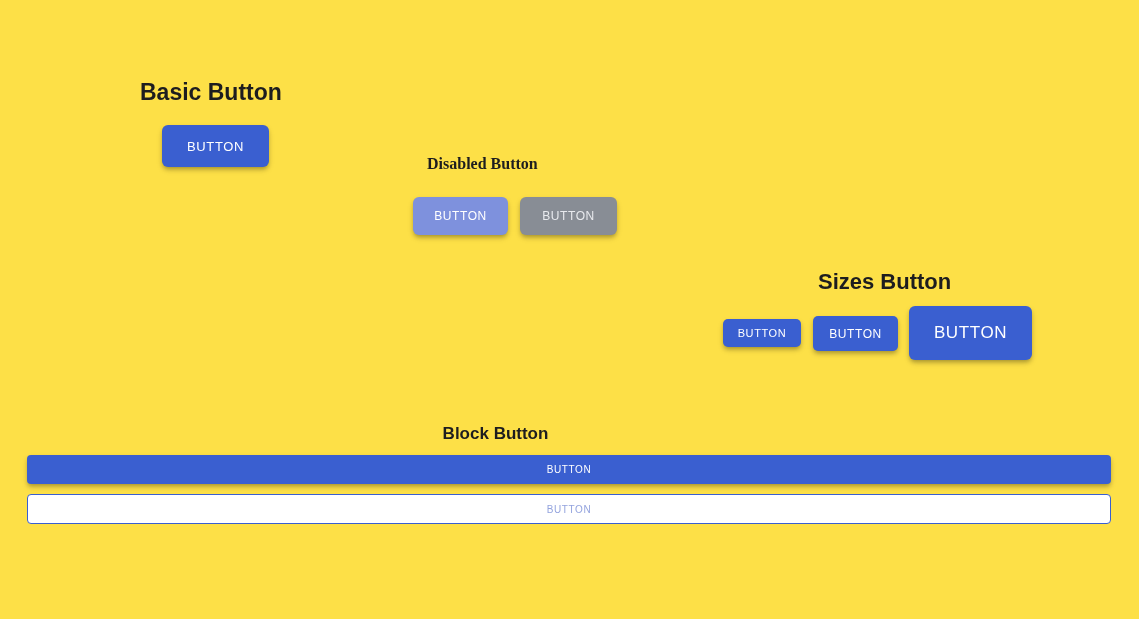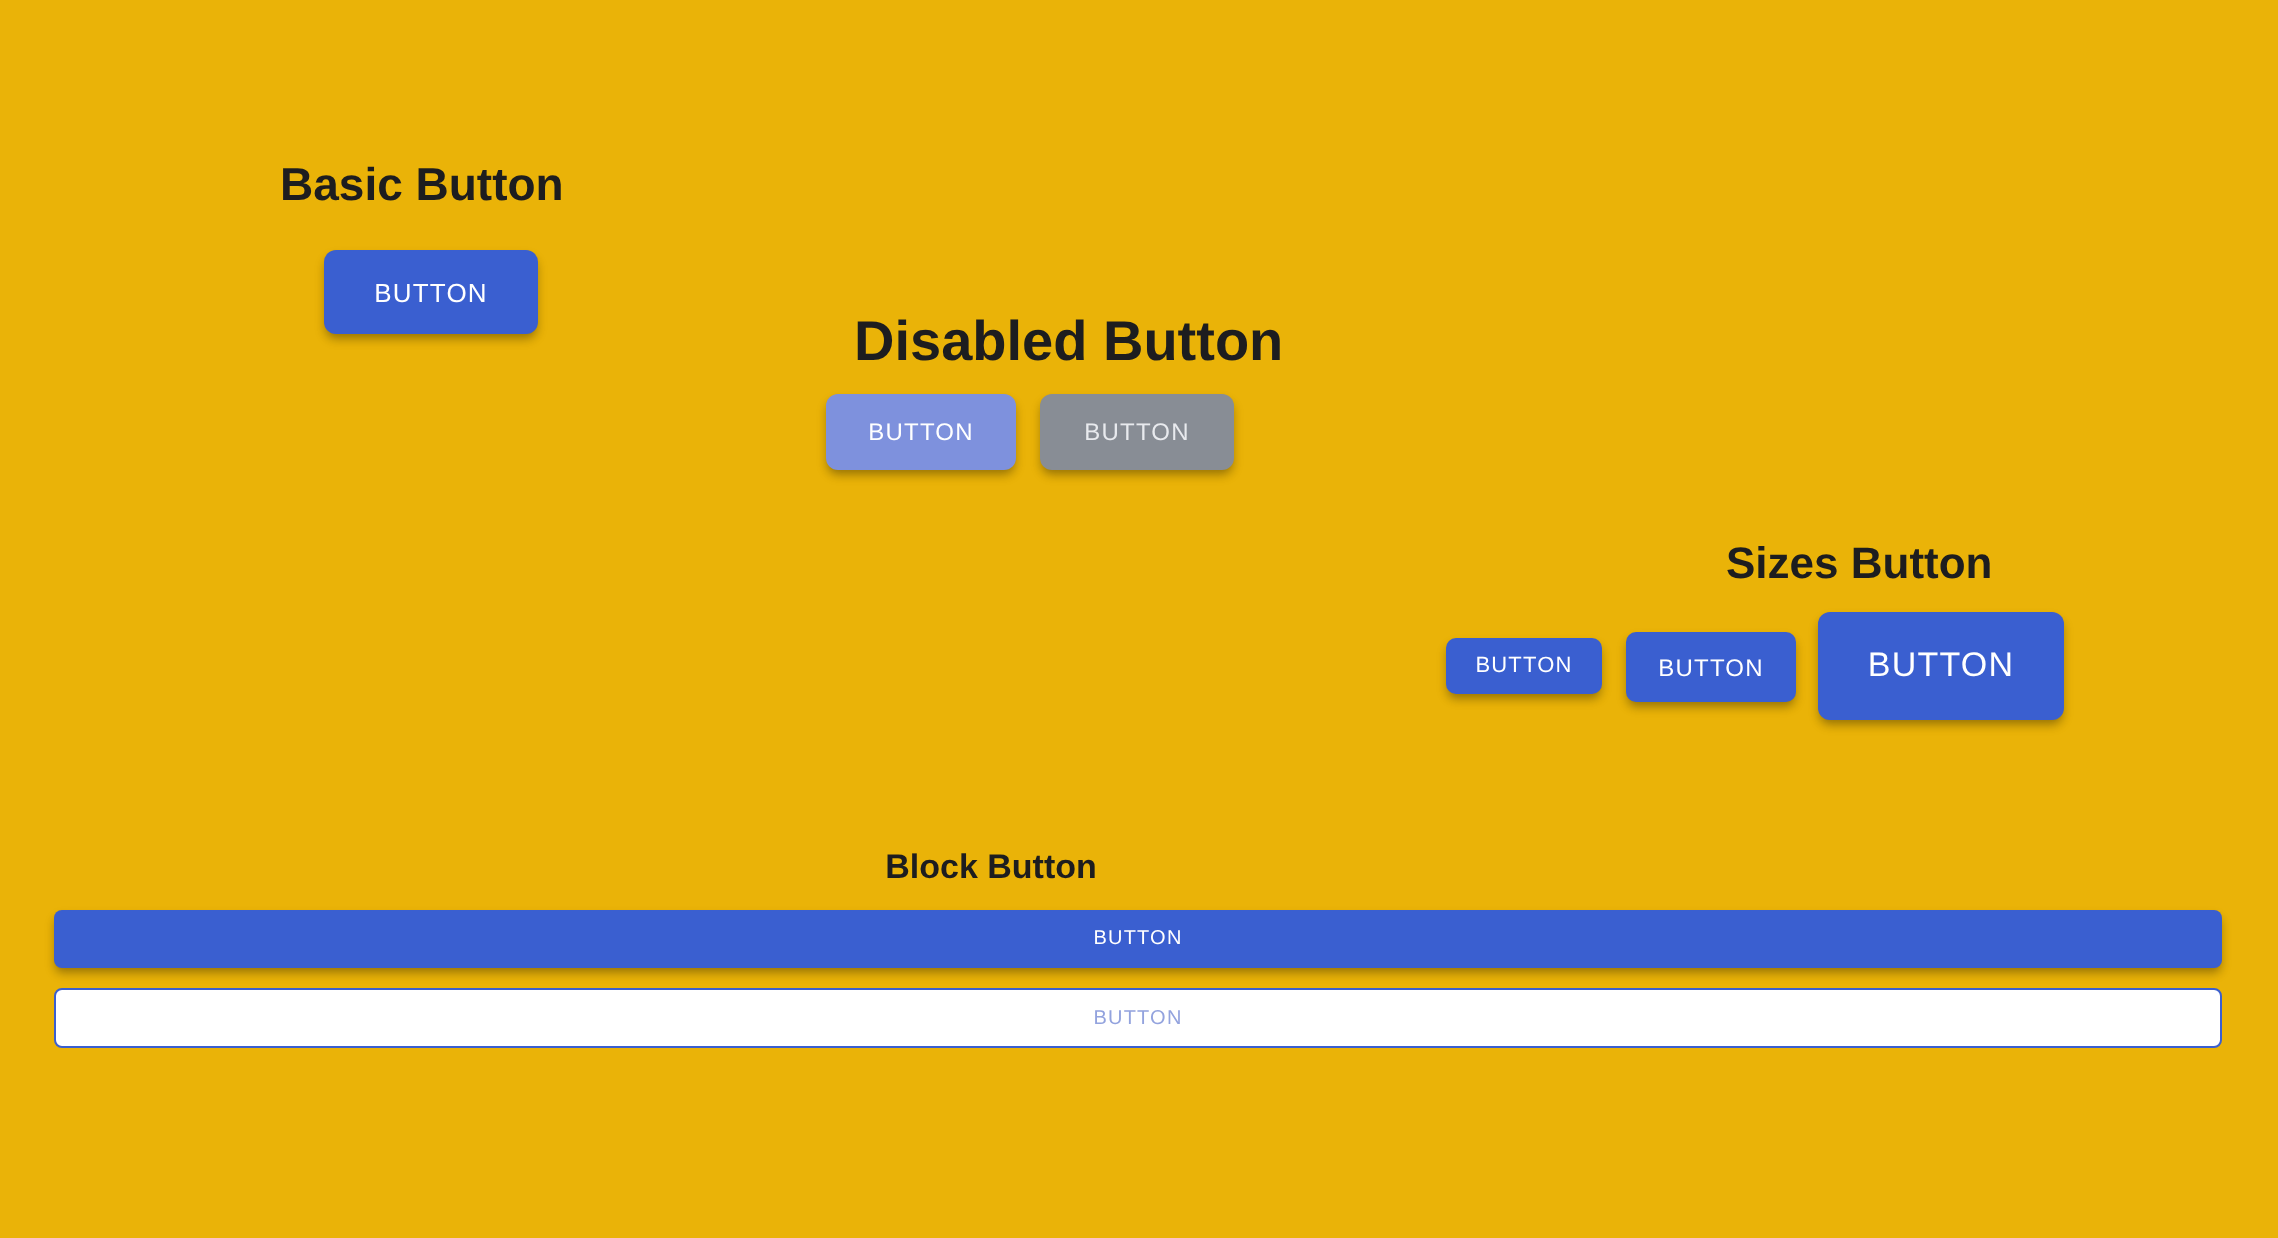--- a/index.html
+++ b/index.html
@@ -3,21 +3,21 @@
 <meta charset="utf-8">
 <style>
   * { margin: 0; padding: 0; box-sizing: border-box; }
   html, body {
     font-family: "Liberation Sans", "DejaVu Sans", sans-serif;
   }
   .canvas {
     position: relative;
     width: 1139px;
     height: 619px;
-    background: #eab308;
+    background: #fde047;
     overflow: hidden;
   }
   .heading {
     position: absolute;
     color: #1d1d1f;
     font-weight: bold;
     white-space: nowrap;
   }
   .btn {
     position: absolute;
@@ -31,25 +31,25 @@
     font-weight: normal;
     letter-spacing: 0.6px;
     cursor: pointer;
     box-shadow: 0 3px 4px -1px rgba(0,0,0,0.25), 0 3px 6px 0 rgba(0,0,0,0.12);
     white-space: nowrap;
   }
   
   .h-basic   { left: 140px; top: 79px;  font-size: 23px; }
   .btn-basic { left: 162px; top: 125px; width: 107px; height: 42px; background: #3a5fd0; font-size: 13px; }
   
-  .h-disabled { left: 427px; top: 155px; font-size: 28px; }
+  .h-disabled { left: 427px; top: 155px; font-size: 16px; font-family: Liberation Serif, serif; }
   .btn-dis-primary { left: 413px; top: 197px; width: 95px; height: 38px; background: #7e91dd; font-size: 12px; cursor: default; }
   .btn-dis-gray    { left: 520px; top: 197px; width: 97px; height: 38px; background: #888d95; color: #e8eaee; font-size: 12px; cursor: default; }
   
-  .h-sizes { left: 818px; top: 269px; font-size: 22px; margin-left: 45px; }
+  .h-sizes { left: 818px; top: 269px; font-size: 22px; }
   .btn-size-small  { left: 723px; top: 319px; width: 78px;  height: 28px; background: #3a5fd0; font-size: 11px; border-radius: 5px; }
   .btn-size-medium { left: 813px; top: 316px; width: 85px;  height: 35px; background: #3a5fd0; font-size: 12px; border-radius: 5px; }
   .btn-size-large  { left: 909px; top: 306px; width: 123px; height: 54px; background: #3a5fd0; font-size: 17px; }
   
   .h-block { left: 0; right: 0; top: 424px; width: 991px; text-align: center; font-size: 17px; font-weight: bold; }
   .btn-block-contained { left: 27px; top: 455px; width: 1084px; height: 29px; background: #3a5fd0; font-size: 10px; border-radius: 4px; }
   .btn-block-outlined  { left: 27px; top: 494px; width: 1084px; height: 30px; background: #ffffff; color: #93a3de; font-size: 10px; border-radius: 4px; border: 1px solid #3a5fd0; box-shadow: none; }
 </style>
 </head>
 <body>

